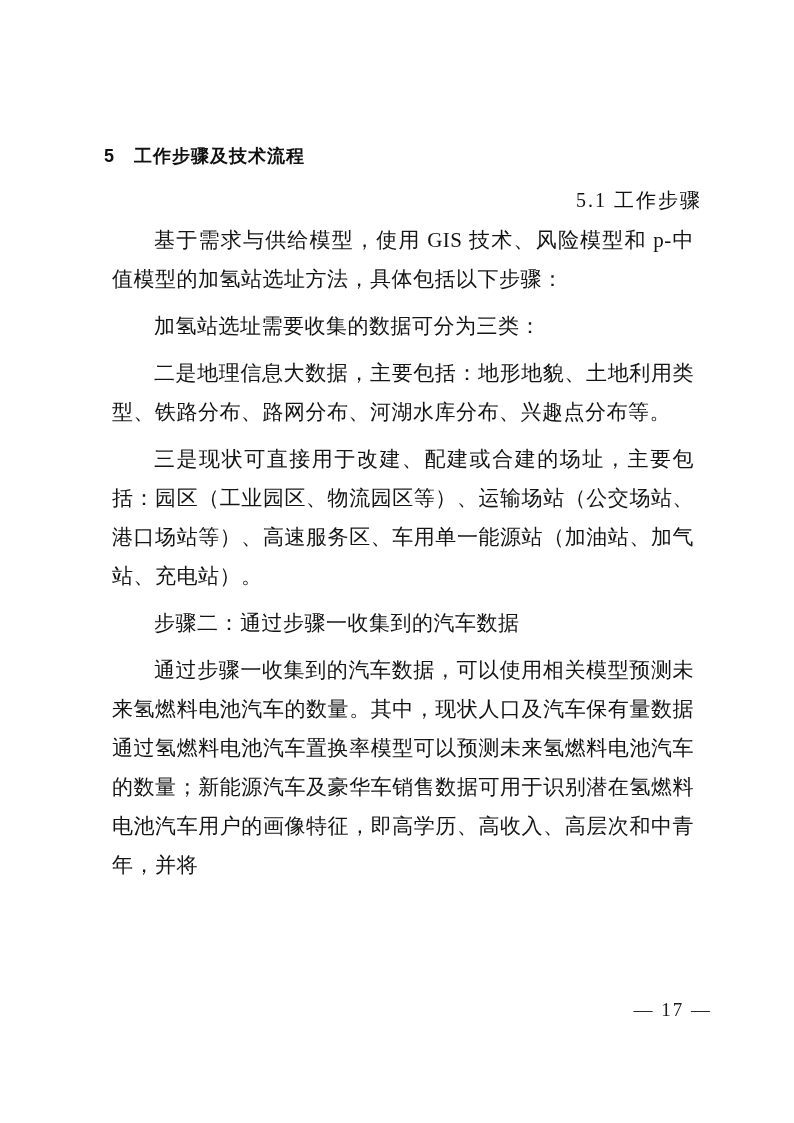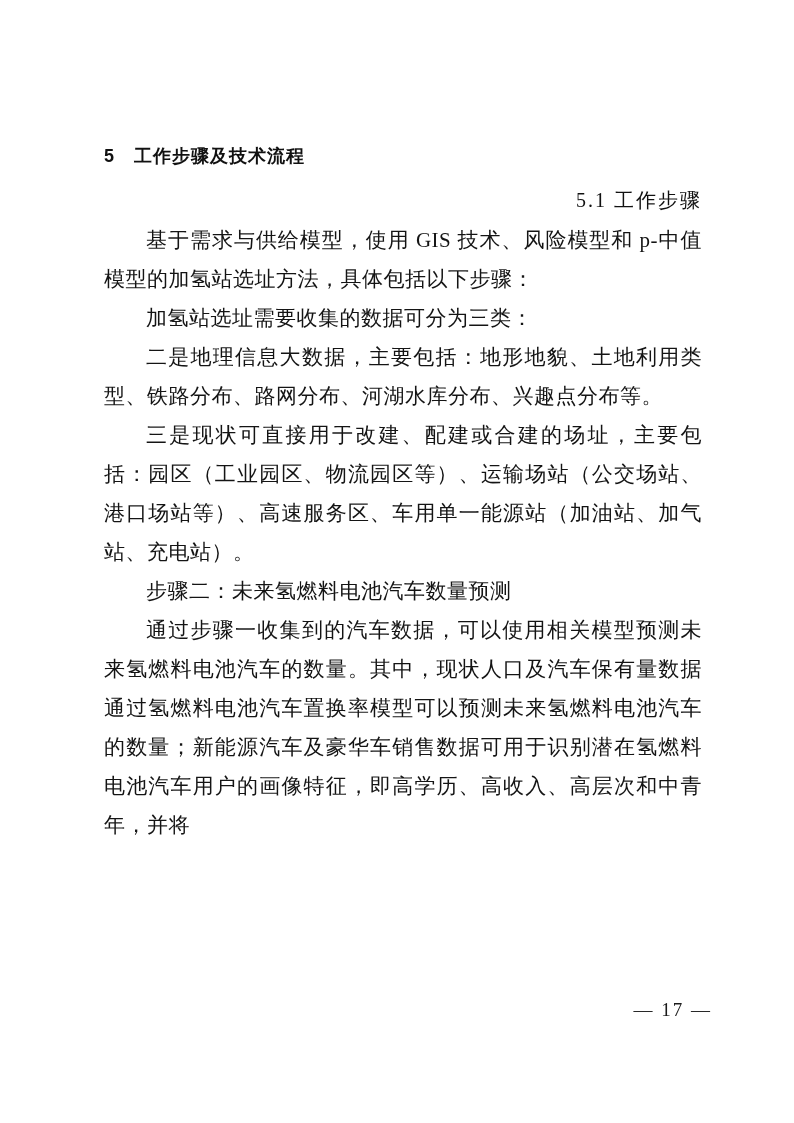--- a/index.html
+++ b/index.html
@@ -36,21 +36,21 @@
   .subsection-heading {
     margin: 0 0 8px 0;
     font-weight: normal;
     font-size: 20px;
     line-height: 26px;
     letter-spacing: 2px;
     color: #111111;
     text-align: right;
   }
   .para {
-    margin: 0;
+    margin: 8px;
     font-size: 21px;
     line-height: 39px;
     text-align: justify;
     text-indent: 2em;
     letter-spacing: 0.5px;
     color: #141414;
   }
   .page-number {
     position: absolute;
     top: 998px;
@@ -66,17 +66,17 @@
 <body>
 
 <div class="page">
   <div class="content">
     <h1 class="section-heading">5　工作步骤及技术流程</h1>
     <h2 class="subsection-heading">5.1 工作步骤</h2>
     <p class="para">基于需求与供给模型，使用 GIS 技术、风险模型和 p-中值模型的加氢站选址方法，具体包括以下步骤：</p>
     <p class="para">加氢站选址需要收集的数据可分为三类：</p>
     <p class="para">二是地理信息大数据，主要包括：地形地貌、土地利用类型、铁路分布、路网分布、河湖水库分布、兴趣点分布等。</p>
     <p class="para">三是现状可直接用于改建、配建或合建的场址，主要包括：园区（工业园区、物流园区等）、运输场站（公交场站、港口场站等）、高速服务区、车用单一能源站（加油站、加气站、充电站）。</p>
-    <p class="para">步骤二：未来氢燃料电池汽车数量预测</p>
+    <p class="para">步骤二：通过步骤一收集到的汽车数据</p>
     <p class="para">通过步骤一收集到的汽车数据，可以使用相关模型预测未来氢燃料电池汽车的数量。其中，现状人口及汽车保有量数据通过氢燃料电池汽车置换率模型可以预测未来氢燃料电池汽车的数量；新能源汽车及豪华车销售数据可用于识别潜在氢燃料电池汽车用户的画像特征，即高学历、高收入、高层次和中青年，并将</p>
   </div>
   <div class="page-number">— 17 —</div>
 </div>
 
 </body></html>

